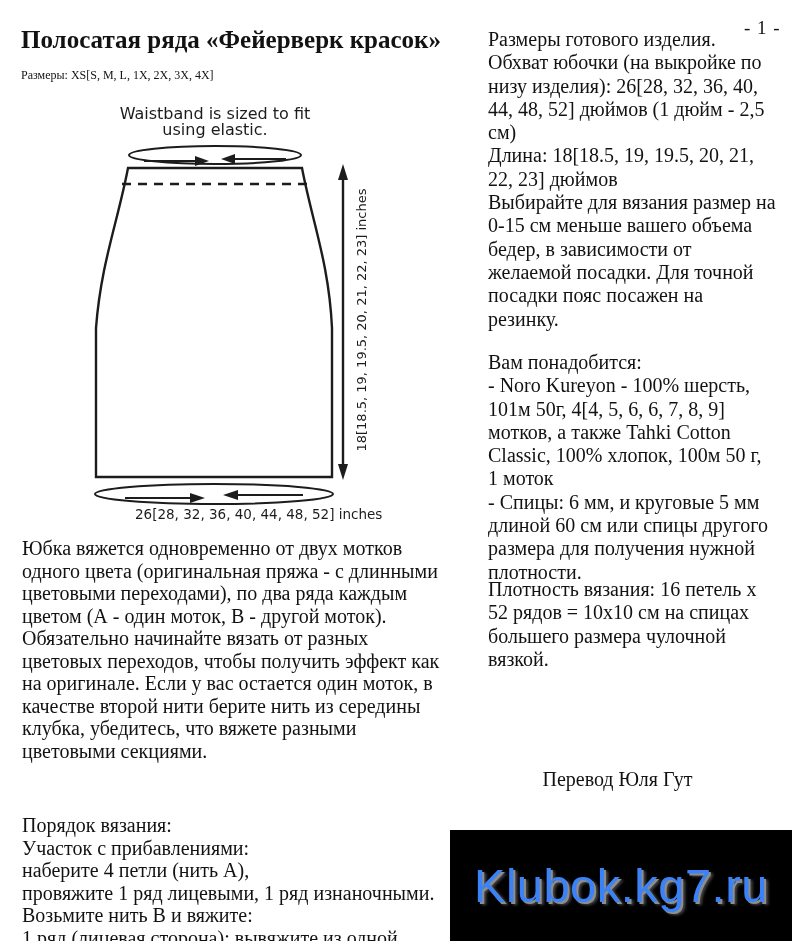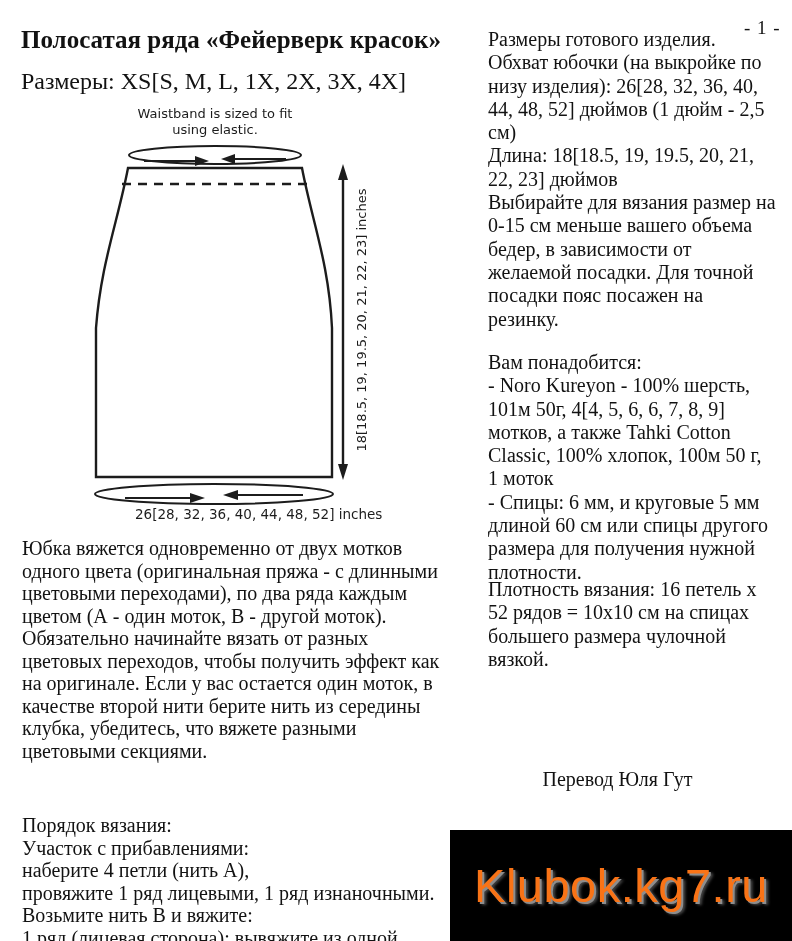--- a/index.html
+++ b/index.html
@@ -27,21 +27,21 @@
     letter-spacing: 1px;
   }
   #doc-title {
     top: 26px; left: 21px;
     font-size: 25px;
     font-weight: bold;
     white-space: pre;
   }
   #sizes-line {
     top: 68px; left: 21px;
-    font-size: 24px;
+    font-size: 12px;
     white-space: pre;
   }
   #intro-paragraph { top: 537px; left: 22px; width: 455px; }
   #knitting-order  { top: 814px; left: 22px; width: 455px; }
 
   #finished-sizes { top: 28px;  left: 488px; width: 304px; }
   #materials      { top: 339px; left: 488px; width: 304px; margin-top: 12px; }
   #gauge          { top: 578px; left: 488px; width: 304px; }
   #translator-line {
     top: 768px; left: 470px; width: 295px;
@@ -52,21 +52,21 @@
 
   
   #diagram-svg { top: 103px; left: 80px; }
   .diagram-label {
     font-family: "DejaVu Sans", sans-serif;
     color: #1c1c1c;
     white-space: pre;
   }
   #waistband-note {
     top: 106px; left: 115px; width: 200px;
-    font-size: 13px; line-height: 16px;
+    font-size: 16px; line-height: 16px;
     text-align: center;
   }
   #length-label {
     top: 311px; left: 208px; width: 310px; height: 18px;
     font-size: 13px;
     text-align: center;
     transform: rotate(-90deg);
   }
   #width-label {
     top: 506px; left: 95px; width: 250px;
@@ -76,21 +76,21 @@
 
   
   #logo-box {
     top: 830px; left: 450px; width: 342px; height: 111px;
     background: #000000;
     display: flex; align-items: center; justify-content: center;
   }
   #logo-text {
     font-family: "Liberation Sans", sans-serif;
     font-size: 47px;
-    color: #f97316;
+    color: #3b82f6;
     text-shadow: 2px 2px 0 #8d8d8d, 4px 3px 3px #4a4a4a;
     letter-spacing: 0.5px;
   }
 </style>
 </head>
 <body>
 
 <div id="page-number" class="abs serif-text">- 1 -</div>
 
 <div id="doc-title" class="abs">Полосатая ряда «Фейерверк красок»</div>

